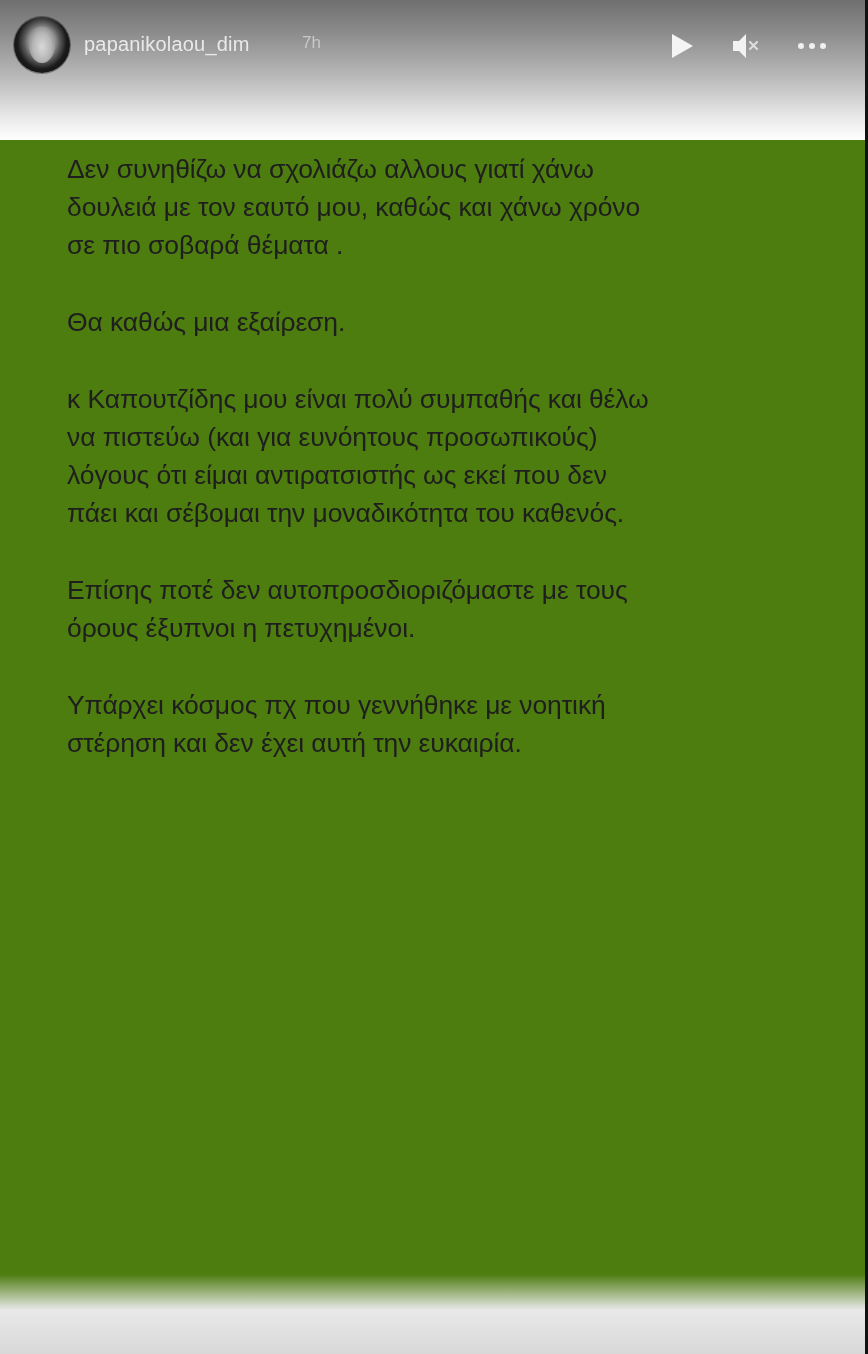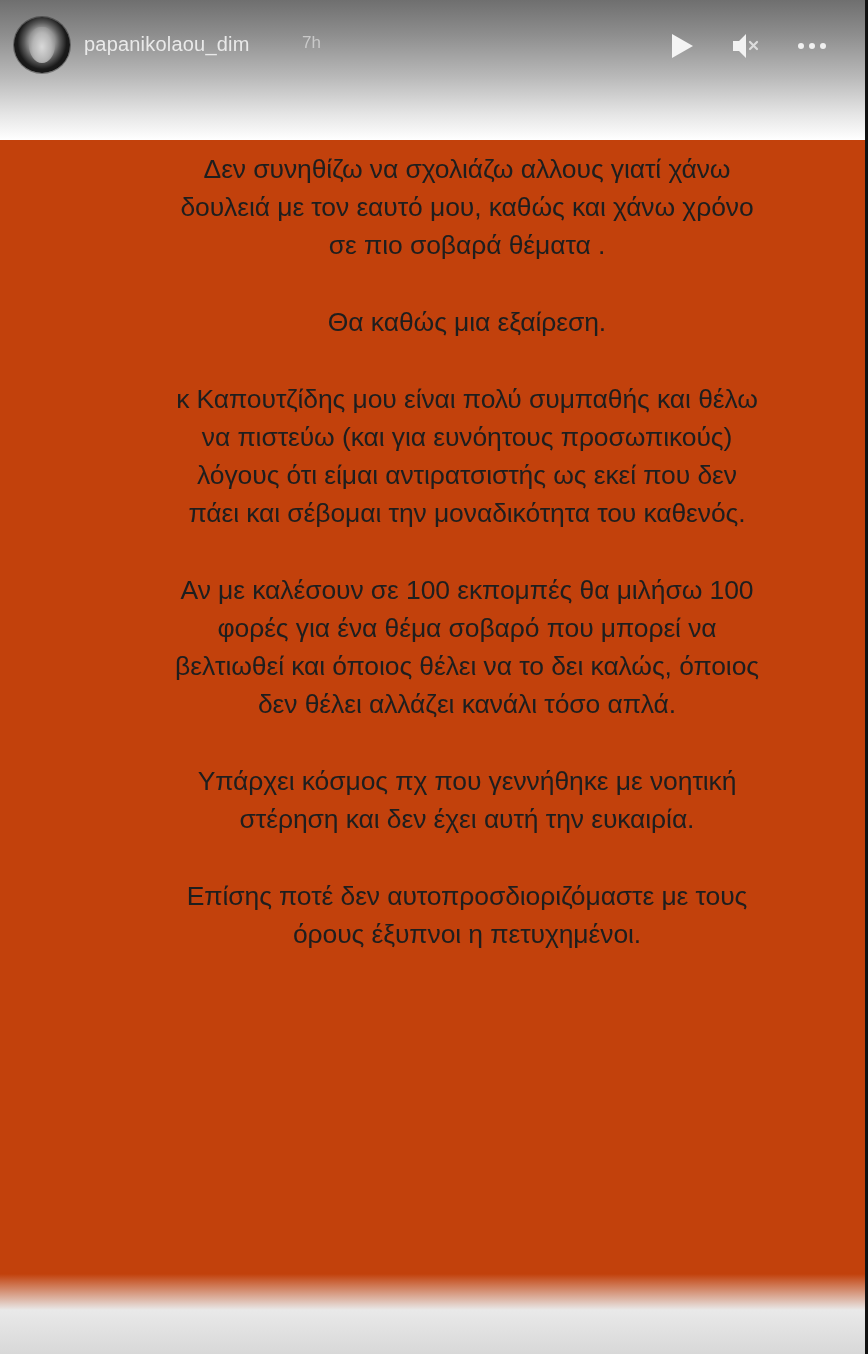--- a/index.html
+++ b/index.html
@@ -12,21 +12,21 @@
     }
     body {
       position: relative;
       font-family: "Liberation Sans", "DejaVu Sans", sans-serif;
     }
     .story {
       position: absolute;
       left: 0; top: 0;
       width: 865px;
       height: 1354px;
-      background: #c2410c;
+      background: #4d7c0f;
       overflow: hidden;
     }
     .right-edge {
       position: absolute;
       right: 0; top: 0;
       width: 3px; height: 1354px;
       background: #111111;
     }
     .top-gradient {
       position: absolute;
@@ -94,21 +94,20 @@
     }
     .content {
       position: absolute;
       left: 67px; top: 150px;
       width: 800px;
       z-index: 2;
       color: #1e1e1e;
       font-size: 26.5px;
       line-height: 38px;
       letter-spacing: -0.1px;
-      text-align: center;
     }
     .para {
       margin: 0 0 39px 0;
       white-space: pre-line;
       filter: blur(0.35px);
     }
   </style>
 </head>
 <body>
 
@@ -146,25 +145,21 @@
 
   <div class="content">
     <p class="para">Δεν συνηθίζω να σχολιάζω αλλους γιατί χάνω
 δουλειά με τον εαυτό μου, καθώς και χάνω χρόνο
 σε πιο σοβαρά θέματα .</p>
     <p class="para">Θα καθώς μια εξαίρεση.</p>
     <p class="para">κ Καπουτζίδης μου είναι πολύ συμπαθής και θέλω
 να πιστεύω (και για ευνόητους προσωπικούς)
 λόγους ότι είμαι αντιρατσιστής ως εκεί που δεν
 πάει και σέβομαι την μοναδικότητα του καθενός.</p>
-    <p class="para">Αν με καλέσουν σε 100 εκπομπές θα μιλήσω  100
-φορές για ένα θέμα σοβαρό που μπορεί να
-βελτιωθεί και όποιος θέλει να το δει καλώς,  όποιος
-δεν θέλει αλλάζει κανάλι τόσο απλά.</p>
+    <p class="para">Επίσης ποτέ δεν αυτοπροσδιοριζόμαστε με τους
+όρους έξυπνοι η πετυχημένοι.</p>
     <p class="para">Υπάρχει κόσμος πχ που γεννήθηκε με νοητική
 στέρηση και δεν έχει αυτή την ευκαιρία.</p>
-    <p class="para">Επίσης ποτέ δεν αυτοπροσδιοριζόμαστε με τους
-όρους έξυπνοι η πετυχημένοι.</p>
   </div>
 
   <div class="bottom-gradient"></div>
 </div>
 <div class="right-edge"></div>
 
 </body></html>

